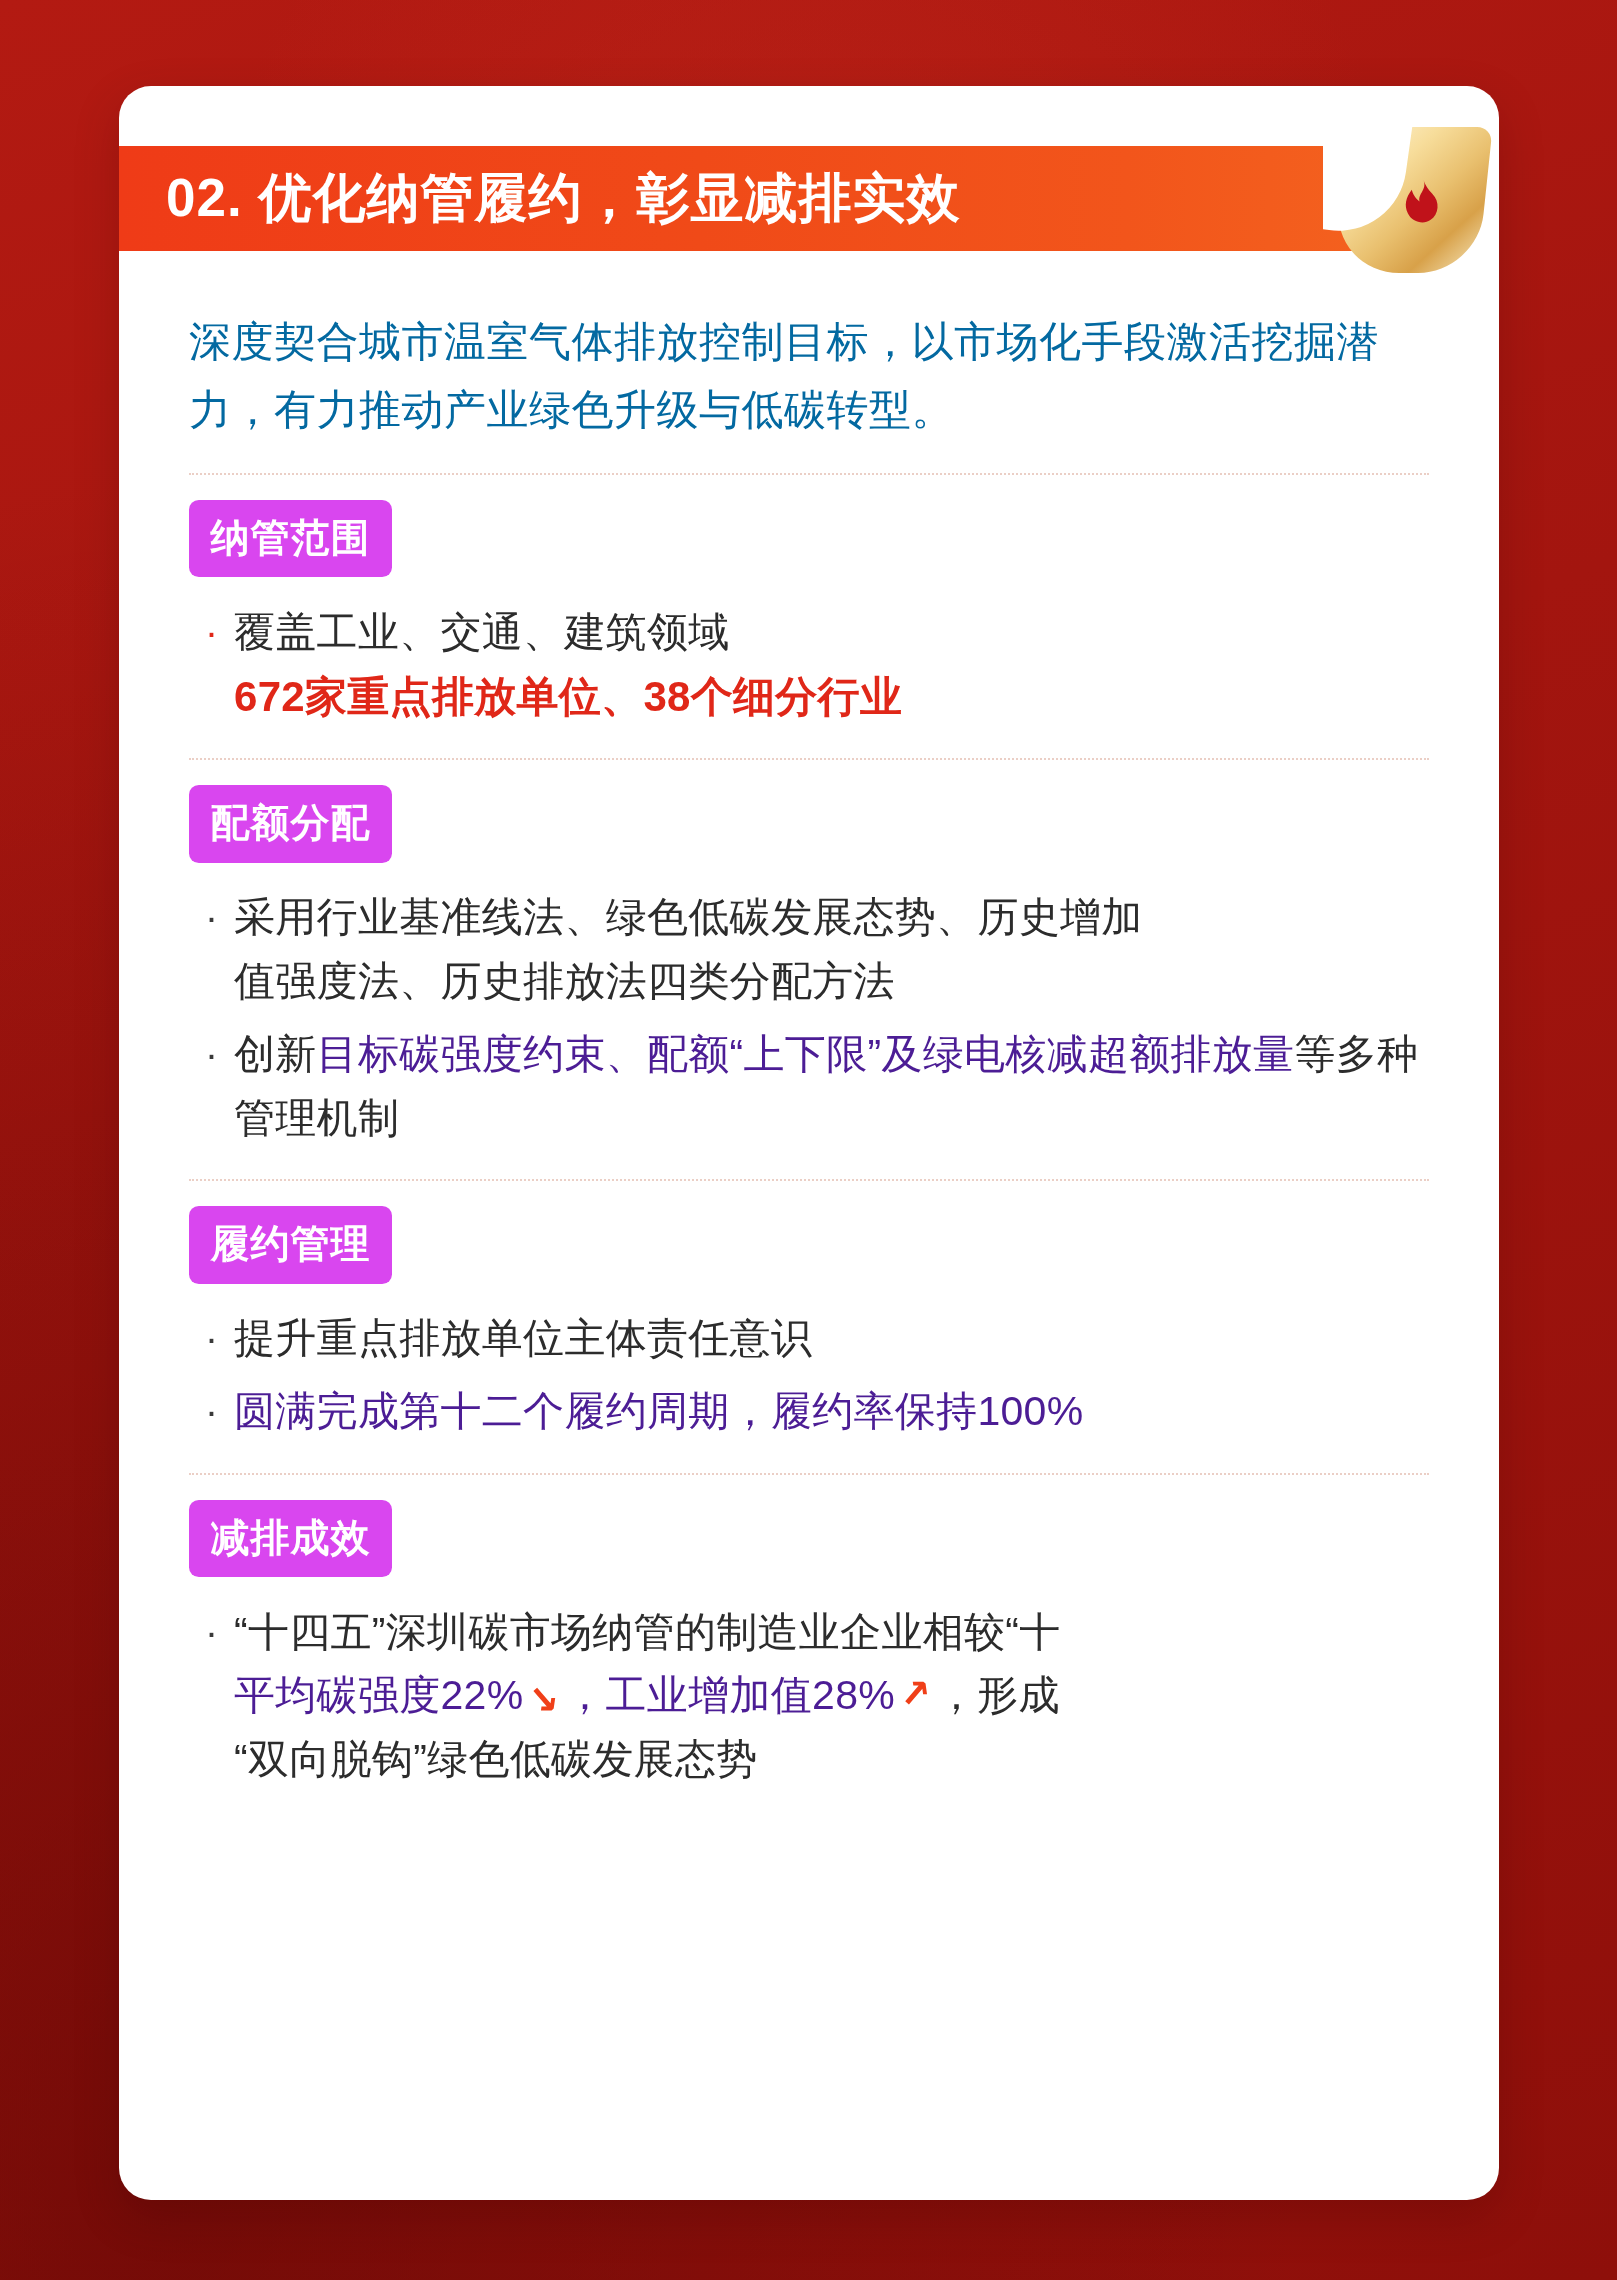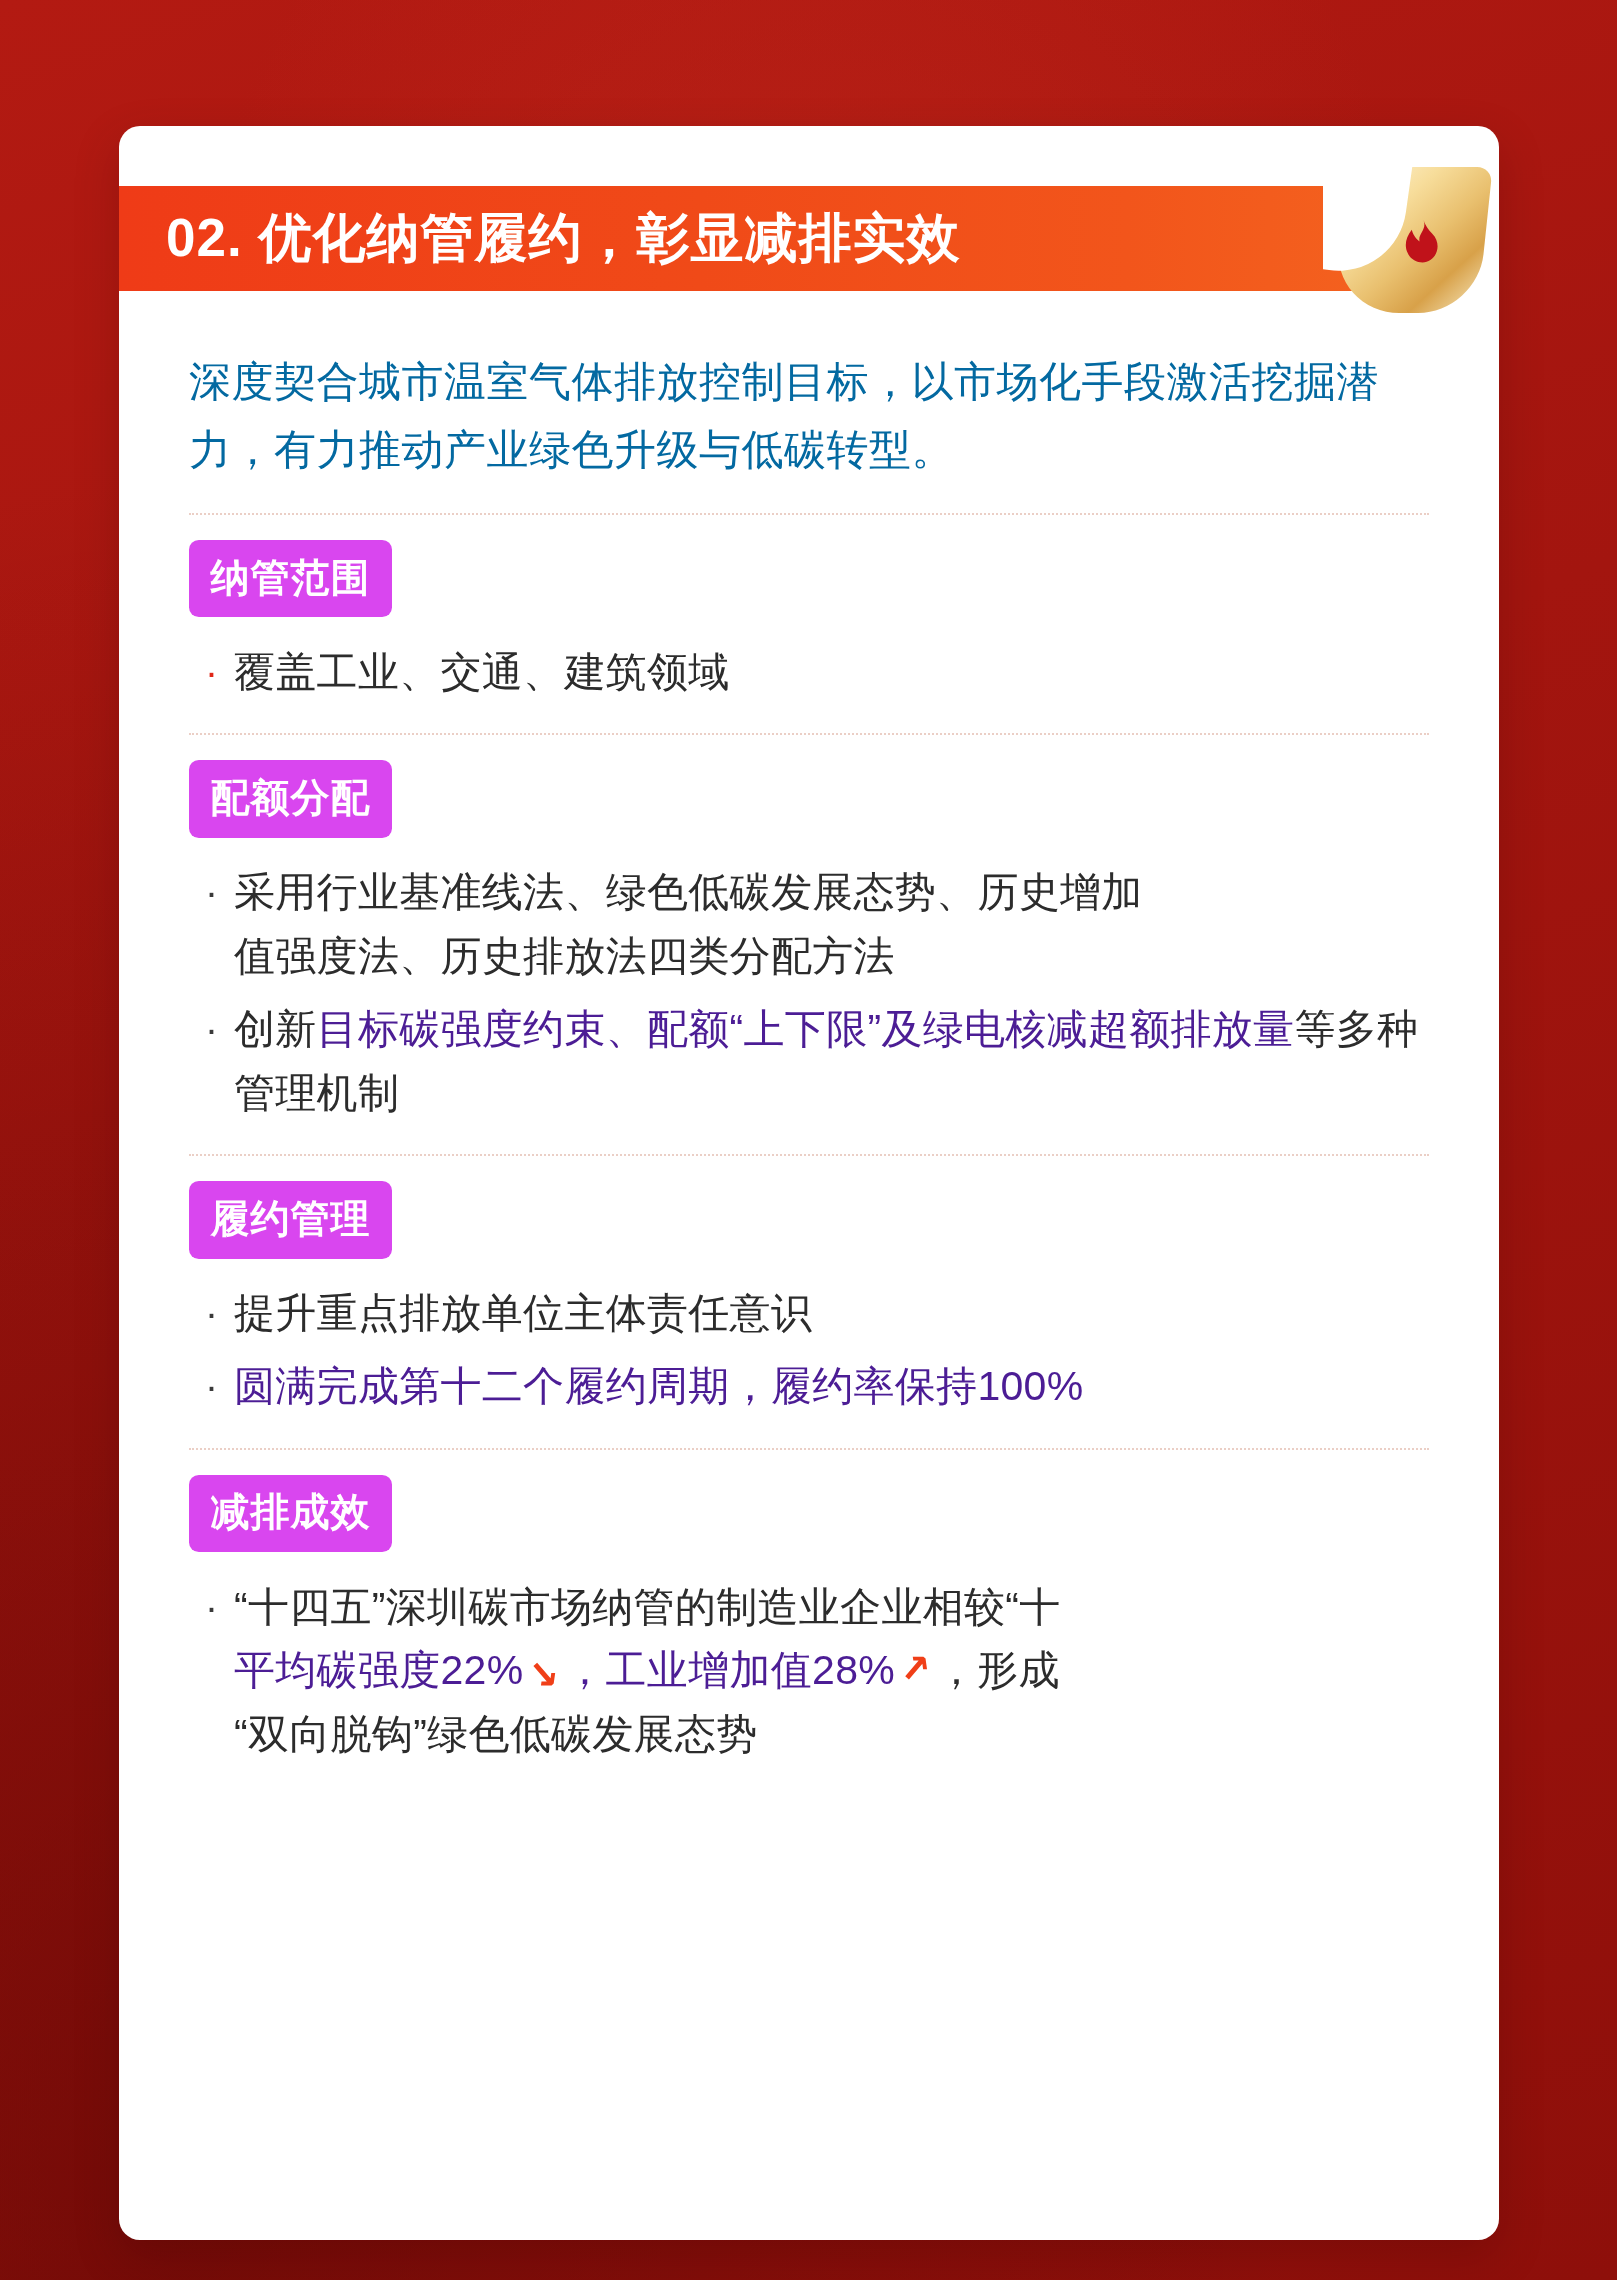--- a/index.html
+++ b/index.html
@@ -24,24 +24,23 @@
     pointer-events: none;
   }
 
   .card {
     position: absolute;
     left: 119px;
     top: 86px;
     width: 1380px;
     height: 2114px;
     background: #ffffff;
-    border-radius: 21px;
+    border-radius: 32px;
     box-shadow: 0 17.6px 45px rgba(60,0,0,0.22);
     overflow: hidden;
-    margin-top: 40px;
   }
 
   
   .header {
     position: relative;
     margin: 60px 0 0 0;
     height: 105px;
   }
   .header-bar {
     position: absolute;
@@ -205,20 +204,21 @@
   <div class="intro">深度契合城市温室气体排放控制目标，以市场化手段激活挖掘潜力，有力推动产业绿色升级与低碳转型。</div>
 
   <div class="divider"></div>
   <div class="section">
     <span class="tag">纳管范围</span>
     <ul class="bullets">
       <li class="bullet">
         <span class="bullet-dot red">·</span>
         <span class="bullet-text">
           <span>覆盖工业、交通、建筑领域</span>
+          <span class="em-line">672家重点排放单位、38个细分行业</span>
         </span>
       </li>
     </ul>
   </div>
 
   <div class="divider"></div>
   <div class="section">
     <span class="tag">配额分配</span>
     <ul class="bullets">
       <li class="bullet">

